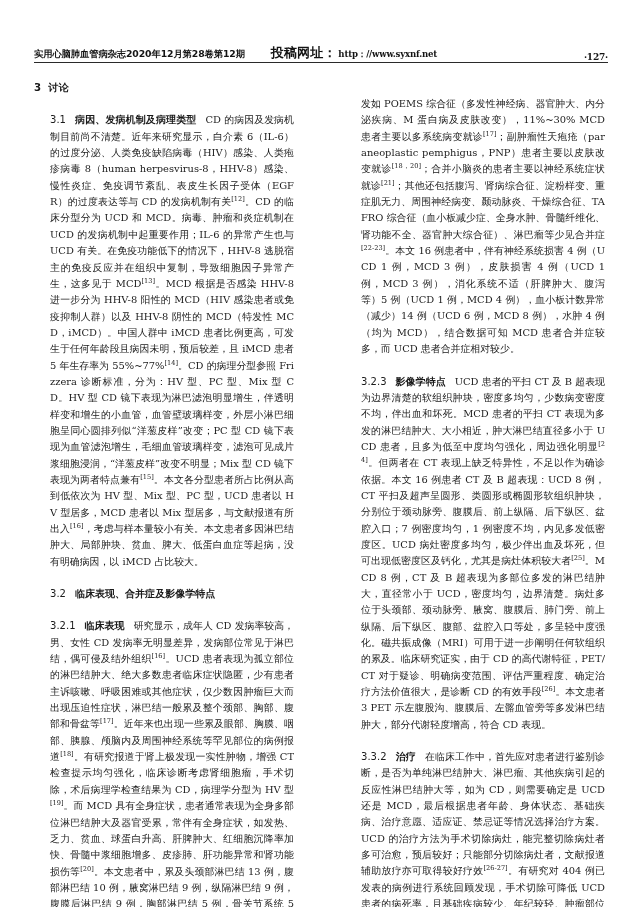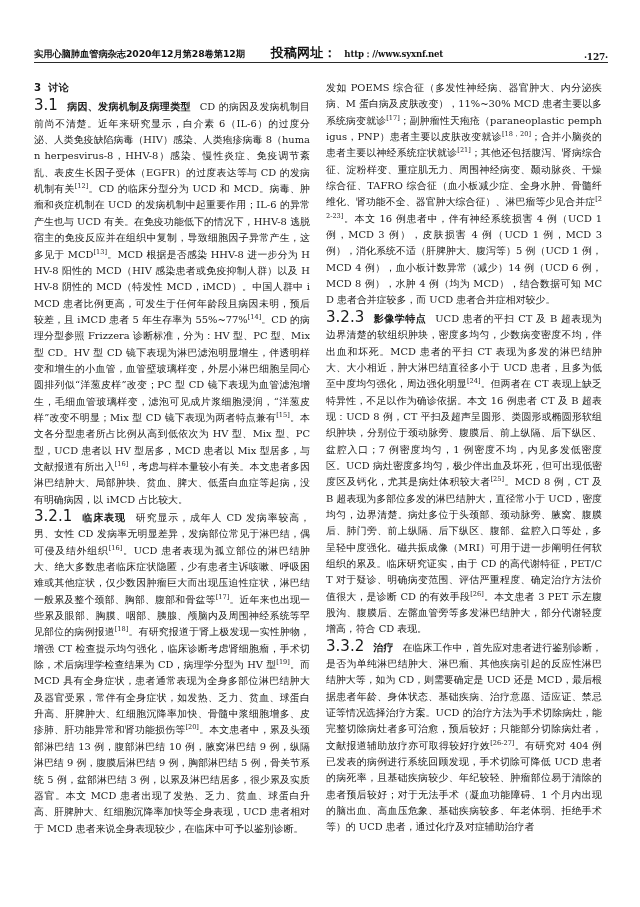--- a/index.html
+++ b/index.html
@@ -53,21 +53,21 @@
   .runhead-gap { display: inline-block; width: 26px; }
   .runhead-submit {
     font-family: "DejaVu Sans", "Liberation Sans", sans-serif;
     font-size: 13px;
     font-weight: 600;
   }
   .runhead-url {
     font-family: "DejaVu Serif", "Liberation Serif", serif;
     font-size: 8.6px;
     font-weight: 700;
-    margin-left: 8px;
+    margin-left: 2px;
     letter-spacing: -0.2px;
   }
   .runhead-page {
     font-family: "DejaVu Serif", "Liberation Serif", serif;
     font-size: 9px;
     font-weight: 600;
     letter-spacing: -0.2px;
     margin-top: 8px;
   }
   .runrule {
@@ -80,52 +80,52 @@
   }
 
   
   .columns {
     position: absolute;
     top: 80px;
     left: 34px;
     right: 32px;
     bottom: 20px;
     display: flex;
-    gap: 16px;
+    gap: 35px;
   }
   .col {
     width: 276px;
     flex: 0 0 276px;
   }
 
   .blk { margin: 0; }
 
   .head-l1 {
     font-family: "DejaVu Sans", "Liberation Sans", sans-serif;
     font-weight: 700;
     font-size: 10.2px;
     line-height: 16.4px;
     margin: 0 0 1px 0;
     letter-spacing: 0.2px;
   }
   .head-l1 .num { margin-right: 7px; }
 
   p.para {
-    margin: 0;
+    margin: 16px;
     font-size: 9.9px;
     line-height: 16.35px;
     text-align: justify;
     text-justify: inter-ideograph;
     letter-spacing: 0.02px;
     word-break: break-all;
     hyphens: none;
   }
   p.para.subhead-para .sec {
     font-family: "DejaVu Sans", "Liberation Sans", sans-serif;
-    font-size: 15px;
+    font-size: 10px;
   }
   p.para.subhead-para .secname {
     font-family: "DejaVu Sans", "Liberation Sans", sans-serif;
     font-weight: 700;
     font-size: 10px;
   }
   .sp { display: inline-block; width: 9px; }
 
   sup.ref {
     font-size: 6.6px;
@@ -155,20 +155,23 @@
     <div class="col">
 
       <div class="head-l1">
         <span class="num">3</span><span>讨论</span>
       </div>
 
       <p class="para subhead-para blk">
         <span class="sec">3.1</span><span class="sp"></span><span class="secname">病因、发病机制及病理类型</span><span class="sp"></span><span>CD 的病因及发病机制目前尚不清楚。近年来研究显示，白介素 6（IL-6）的过度分泌、人类免疫缺陷病毒（HIV）感染、人类疱疹病毒 8（human herpesvirus-8，HHV-8）感染、慢性炎症、免疫调节紊乱、表皮生长因子受体（EGFR）的过度表达等与 CD 的发病机制有关<sup class="ref">[12]</sup>。CD 的临床分型分为 UCD 和 MCD。病毒、肿瘤和炎症机制在 UCD 的发病机制中起重要作用；IL-6 的异常产生也与 UCD 有关。在免疫功能低下的情况下，HHV-8 逃脱宿主的免疫反应并在组织中复制，导致细胞因子异常产生，这多见于 MCD<sup class="ref">[13]</sup>。MCD 根据是否感染 HHV-8 进一步分为 HHV-8 阳性的 MCD（HIV 感染患者或免疫抑制人群）以及 HHV-8 阴性的 MCD（特发性 MCD，iMCD）。中国人群中 iMCD 患者比例更高，可发生于任何年龄段且病因未明，预后较差，且 iMCD 患者 5 年生存率为 55%~77%<sup class="ref">[14]</sup>。CD 的病理分型参照 Frizzera 诊断标准，分为：HV 型、PC 型、Mix 型 CD。HV 型 CD 镜下表现为淋巴滤泡明显增生，伴透明样变和增生的小血管，血管壁玻璃样变，外层小淋巴细胞呈同心圆排列似“洋葱皮样”改变；PC 型 CD 镜下表现为血管滤泡增生，毛细血管玻璃样变，滤泡可见成片浆细胞浸润，“洋葱皮样”改变不明显；Mix 型 CD 镜下表现为两者特点兼有<sup class="ref">[15]</sup>。本文各分型患者所占比例从高到低依次为 HV 型、Mix 型、PC 型，UCD 患者以 HV 型居多，MCD 患者以 Mix 型居多，与文献报道有所出入<sup class="ref">[16]</sup>，考虑与样本量较小有关。本文患者多因淋巴结肿大、局部肿块、贫血、脾大、低蛋白血症等起病，没有明确病因，以 iMCD 占比较大。</span>
       </p>
 
+      <p class="para subhead-para blk">
+        <span class="sec">3.2</span><span class="sp"></span><span class="secname">临床表现、合并症及影像学特点</span>
+      </p>
 
       <p class="para subhead-para blk">
         <span class="sec">3.2.1</span><span class="sp"></span><span class="secname">临床表现</span><span class="sp"></span><span>研究显示，成年人 CD 发病率较高，男、女性 CD 发病率无明显差异，发病部位常见于淋巴结，偶可侵及结外组织<sup class="ref">[16]</sup>。UCD 患者表现为孤立部位的淋巴结肿大、绝大多数患者临床症状隐匿，少有患者主诉咳嗽、呼吸困难或其他症状，仅少数因肿瘤巨大而出现压迫性症状，淋巴结一般累及整个颈部、胸部、腹部和骨盆等<sup class="ref">[17]</sup>。近年来也出现一些累及眼部、胸膜、咽部、胰腺、颅脑内及周围神经系统等罕见部位的病例报道<sup class="ref">[18]</sup>。有研究报道于肾上极发现一实性肿物，增强 CT 检查提示均匀强化，临床诊断考虑肾细胞瘤，手术切除，术后病理学检查结果为 CD，病理学分型为 HV 型<sup class="ref">[19]</sup>。而 MCD 具有全身症状，患者通常表现为全身多部位淋巴结肿大及器官受累，常伴有全身症状，如发热、乏力、贫血、球蛋白升高、肝脾肿大、红细胞沉降率加快、骨髓中浆细胞增多、皮疹肺、肝功能异常和肾功能损伤等<sup class="ref">[20]</sup>。本文患者中，累及头颈部淋巴结 13 例，腹部淋巴结 10 例，腋窝淋巴结 9 例，纵隔淋巴结 9 例，腹膜后淋巴结 9 例，胸部淋巴结 5 例，骨关节系统 5 例，盆部淋巴结 3 例，以累及淋巴结居多，很少累及实质器官。本文 MCD 患者出现了发热、乏力、贫血、球蛋白升高、肝脾肿大、红细胞沉降率加快等全身表现，UCD 患者相对于 MCD 患者来说全身表现较少，在临床中可予以鉴别诊断。</span>
       </p>
 
 
     </div>
 
     <div class="col">
 

